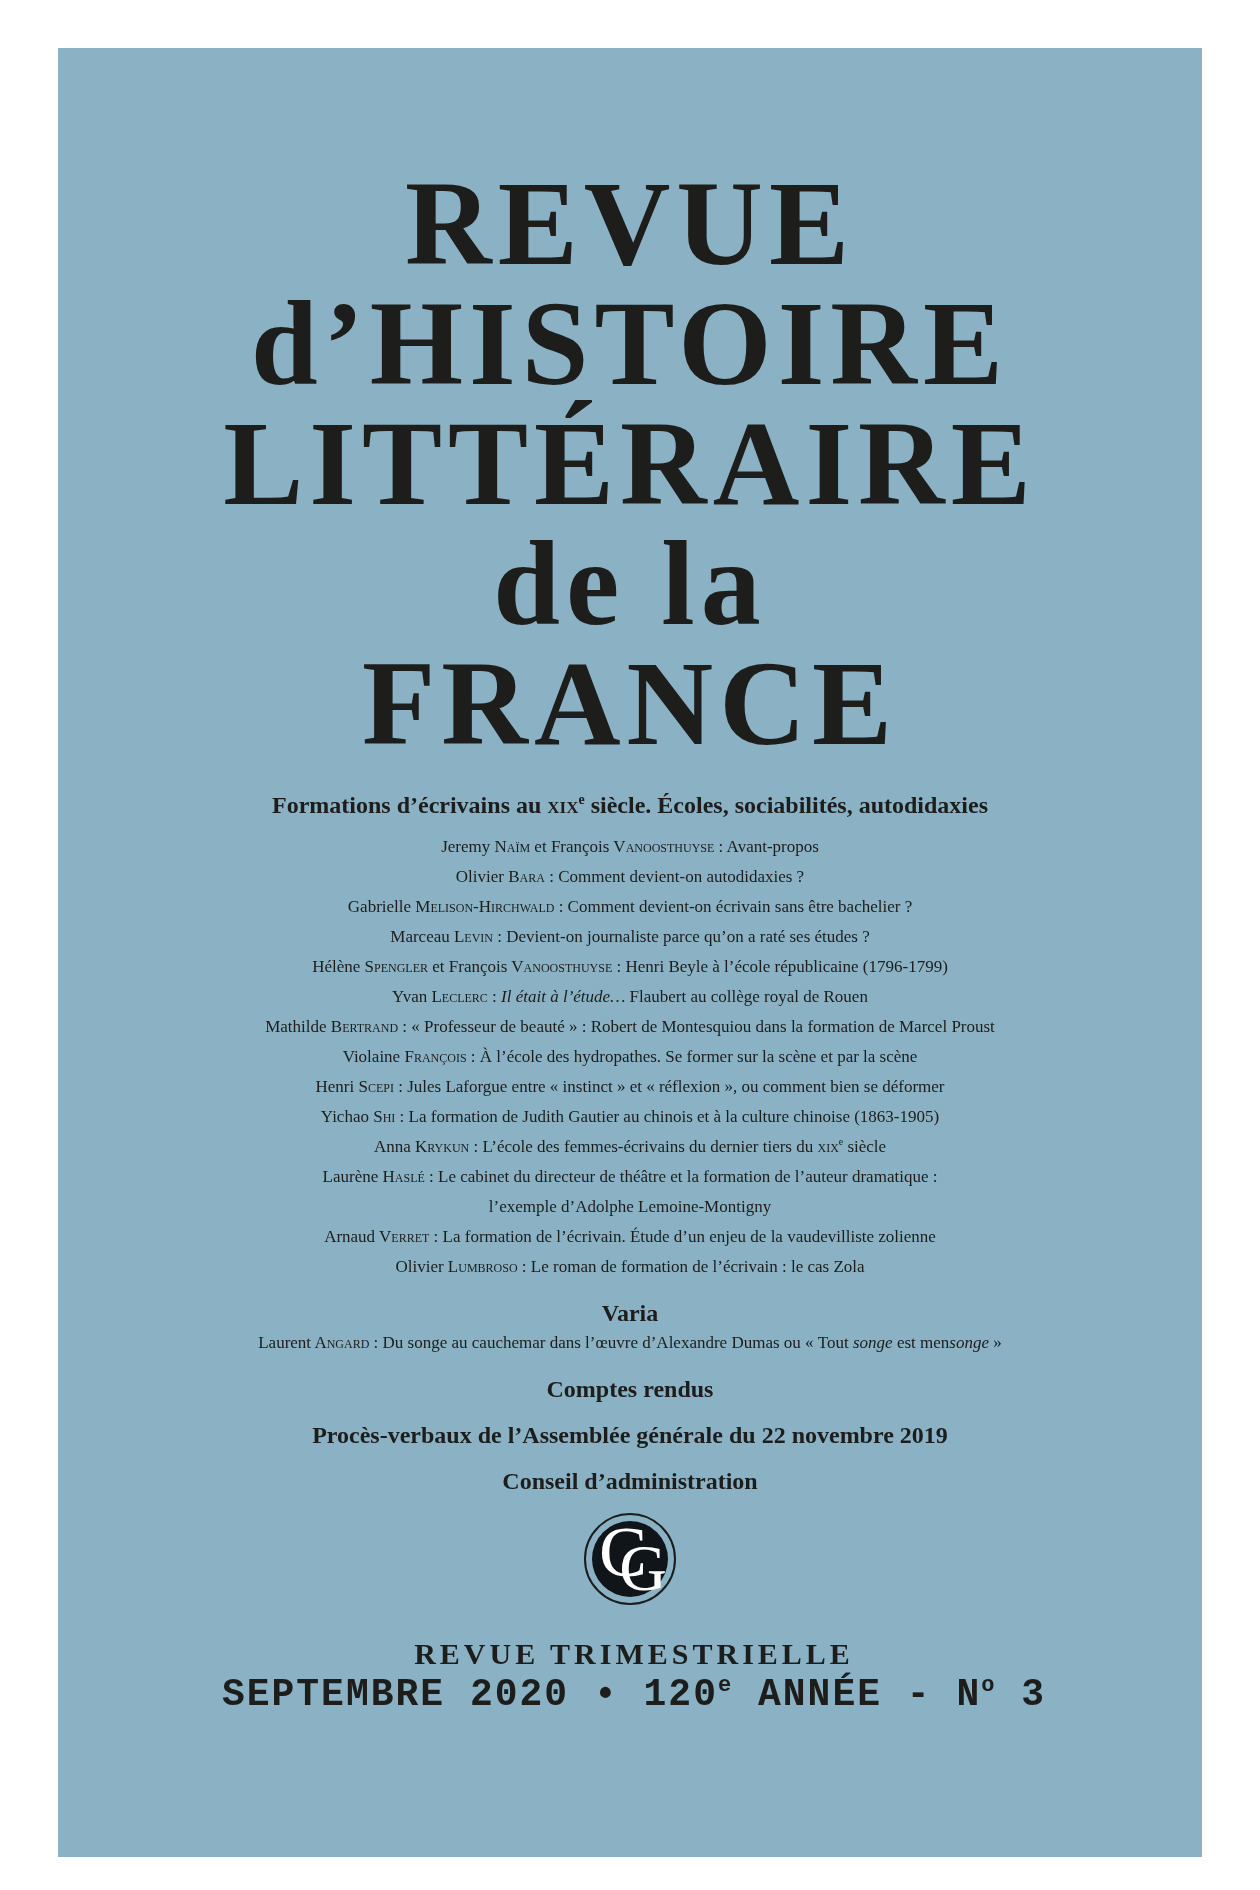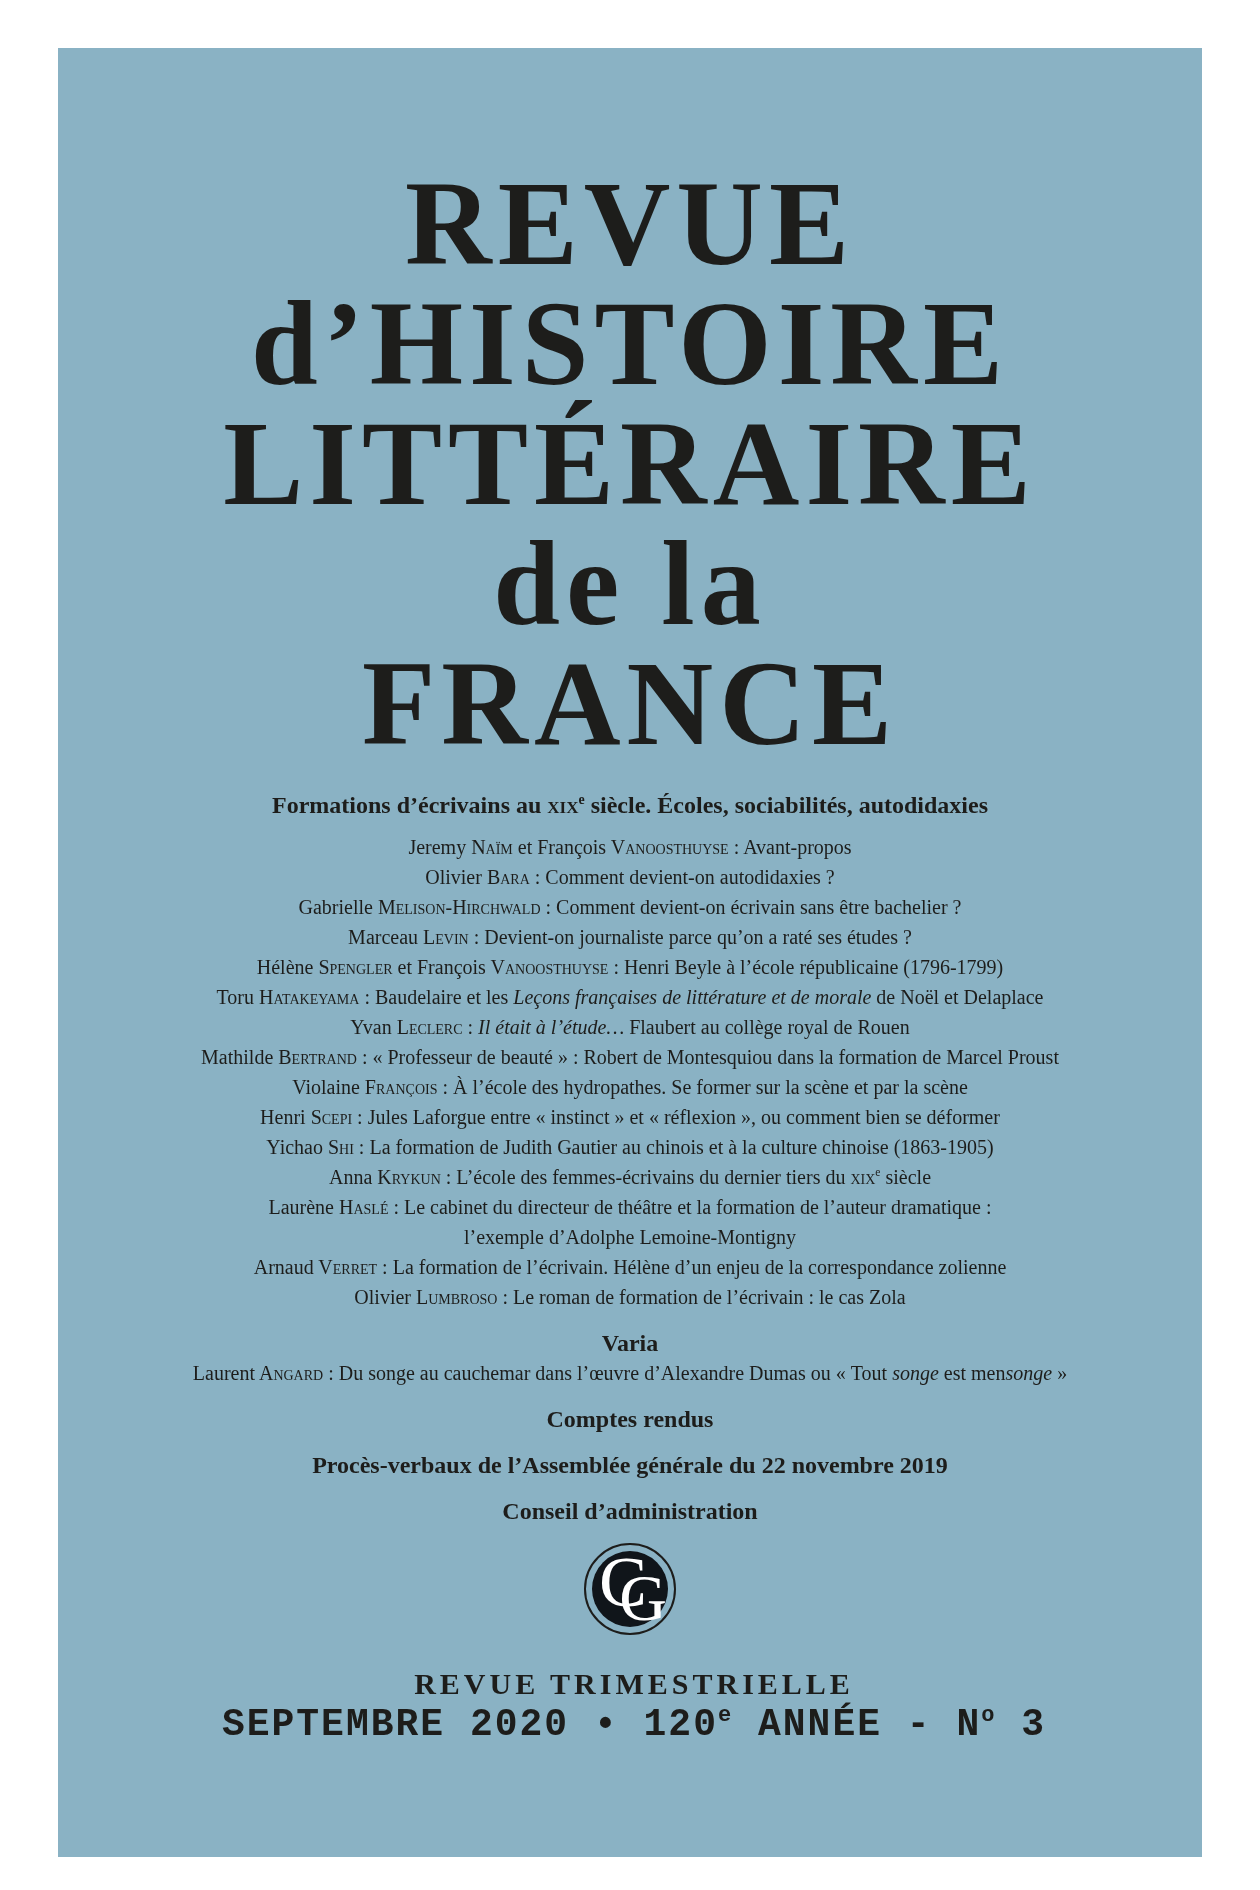--- a/index.html
+++ b/index.html
@@ -15,21 +15,21 @@
     background:var(--bg);text-align:center;overflow:hidden;
   }
   
   .title-block{margin-top:116px;}
   .title-line{
     font-size:120px;line-height:120px;font-weight:700;
     letter-spacing:6px;white-space:nowrap;
   }
   
   .toc{margin-top:26px;}
-  .toc-line{font-size:20px;line-height:30px;white-space:nowrap;}
+  .toc-line{font-size:17px;line-height:30px;white-space:nowrap;}
   .toc-h{font-size:24px;font-weight:700;margin-top:16px;}
   .toc-h.first{margin-top:8px;margin-bottom:12px;}
   .toc-h.it{font-style:italic;}
   .sc{font-variant:small-caps;}
   .i{font-style:italic;}
   .sup{font-size:0.58em;vertical-align:super;line-height:0;}
   
   .logo-wrap{margin-top:16px;height:94px;}
   .logo-wrap svg{display:inline-block;}
   
@@ -54,30 +54,29 @@
       <div class="title-line">FRANCE</div>
     </div>
 
   <div class="toc">
       <div class="toc-line toc-h first"><span>Formations d’écrivains au </span><span class="sc">xix</span><span class="sup">e</span><span> siècle. Écoles, sociabilités, autodidaxies</span></div>
       <div class="toc-line toc-i"><span>Jeremy N</span><span class="sc">aïm</span><span> et François V</span><span class="sc">anoosthuyse</span><span> : Avant-propos</span></div>
       <div class="toc-line toc-i"><span>Olivier B</span><span class="sc">ara</span><span> : Comment devient-on autodidaxies ?</span></div>
       <div class="toc-line toc-i"><span>Gabrielle M</span><span class="sc">elison</span><span>-H</span><span class="sc">irchwald</span><span> : Comment devient-on écrivain sans être bachelier ?</span></div>
       <div class="toc-line toc-i"><span>Marceau L</span><span class="sc">evin</span><span> : Devient-on journaliste parce qu’on a raté ses études ?</span></div>
       <div class="toc-line toc-i"><span>Hélène S</span><span class="sc">pengler</span><span> et François V</span><span class="sc">anoosthuyse</span><span> : Henri Beyle à l’école républicaine (1796-1799)</span></div>
-      <div class="toc-line toc-i"><span>Toru H</span><span class="sc">atakeyama</span><span> : Baudelaire et les </span><span class="i">Leçons françaises de littérature et de morale</span><span> de Noël et Delaplace</span></div>
       <div class="toc-line toc-i"><span>Yvan L</span><span class="sc">eclerc</span><span> : </span><span class="i">Il était à l’étude…</span><span> Flaubert au collège royal de Rouen</span></div>
       <div class="toc-line toc-i"><span>Mathilde B</span><span class="sc">ertrand</span><span> : «&nbsp;Professeur de beauté&nbsp;» : Robert de Montesquiou dans la formation de Marcel Proust</span></div>
       <div class="toc-line toc-i"><span>Violaine F</span><span class="sc">rançois</span><span> : À l’école des hydropathes. Se former sur la scène et par la scène</span></div>
       <div class="toc-line toc-i"><span>Henri S</span><span class="sc">cepi</span><span> : Jules Laforgue entre «&nbsp;instinct&nbsp;» et «&nbsp;réflexion&nbsp;», ou comment bien se déformer</span></div>
       <div class="toc-line toc-i"><span>Yichao S</span><span class="sc">hi</span><span> : La formation de Judith Gautier au chinois et à la culture chinoise (1863-1905)</span></div>
       <div class="toc-line toc-i"><span>Anna K</span><span class="sc">rykun</span><span> : L’école des femmes-écrivains du dernier tiers du </span><span class="sc">xix</span><span class="sup">e</span><span> siècle</span></div>
       <div class="toc-line toc-i"><span>Laurène H</span><span class="sc">aslé</span><span> : Le cabinet du directeur de théâtre et la formation de l’auteur dramatique :</span></div>
       <div class="toc-line toc-i"><span>l’exemple d’Adolphe Lemoine-Montigny</span></div>
-      <div class="toc-line toc-i"><span>Arnaud V</span><span class="sc">erret</span><span> : La formation de l’écrivain. Hélène d’un enjeu de la correspondance zolienne</span></div>
+      <div class="toc-line toc-i"><span>Arnaud V</span><span class="sc">erret</span><span> : La formation de l’écrivain. Étude d’un enjeu de la vaudevilliste zolienne</span></div>
       <div class="toc-line toc-i"><span>Olivier L</span><span class="sc">umbroso</span><span> : Le roman de formation de l’écrivain : le cas Zola</span></div>
       <div class="toc-line toc-h"><span>Varia</span></div>
       <div class="toc-line toc-i"><span>Laurent A</span><span class="sc">ngard</span><span> : Du songe au cauchemar dans l’œuvre d’Alexandre Dumas ou «&nbsp;Tout </span><span class="i">songe</span><span> est men</span><span class="i">songe</span><span>&nbsp;»</span></div>
       <div class="toc-line toc-h"><span>Comptes rendus</span></div>
       <div class="toc-line toc-h"><span>Procès-verbaux de l’Assemblée générale du 22 novembre 2019</span></div>
       <div class="toc-line toc-h"><span>Conseil d’administration</span></div>
     </div>
 
   <div class="logo-wrap">
     <svg width="94" height="94" viewBox="0 0 94 94">

